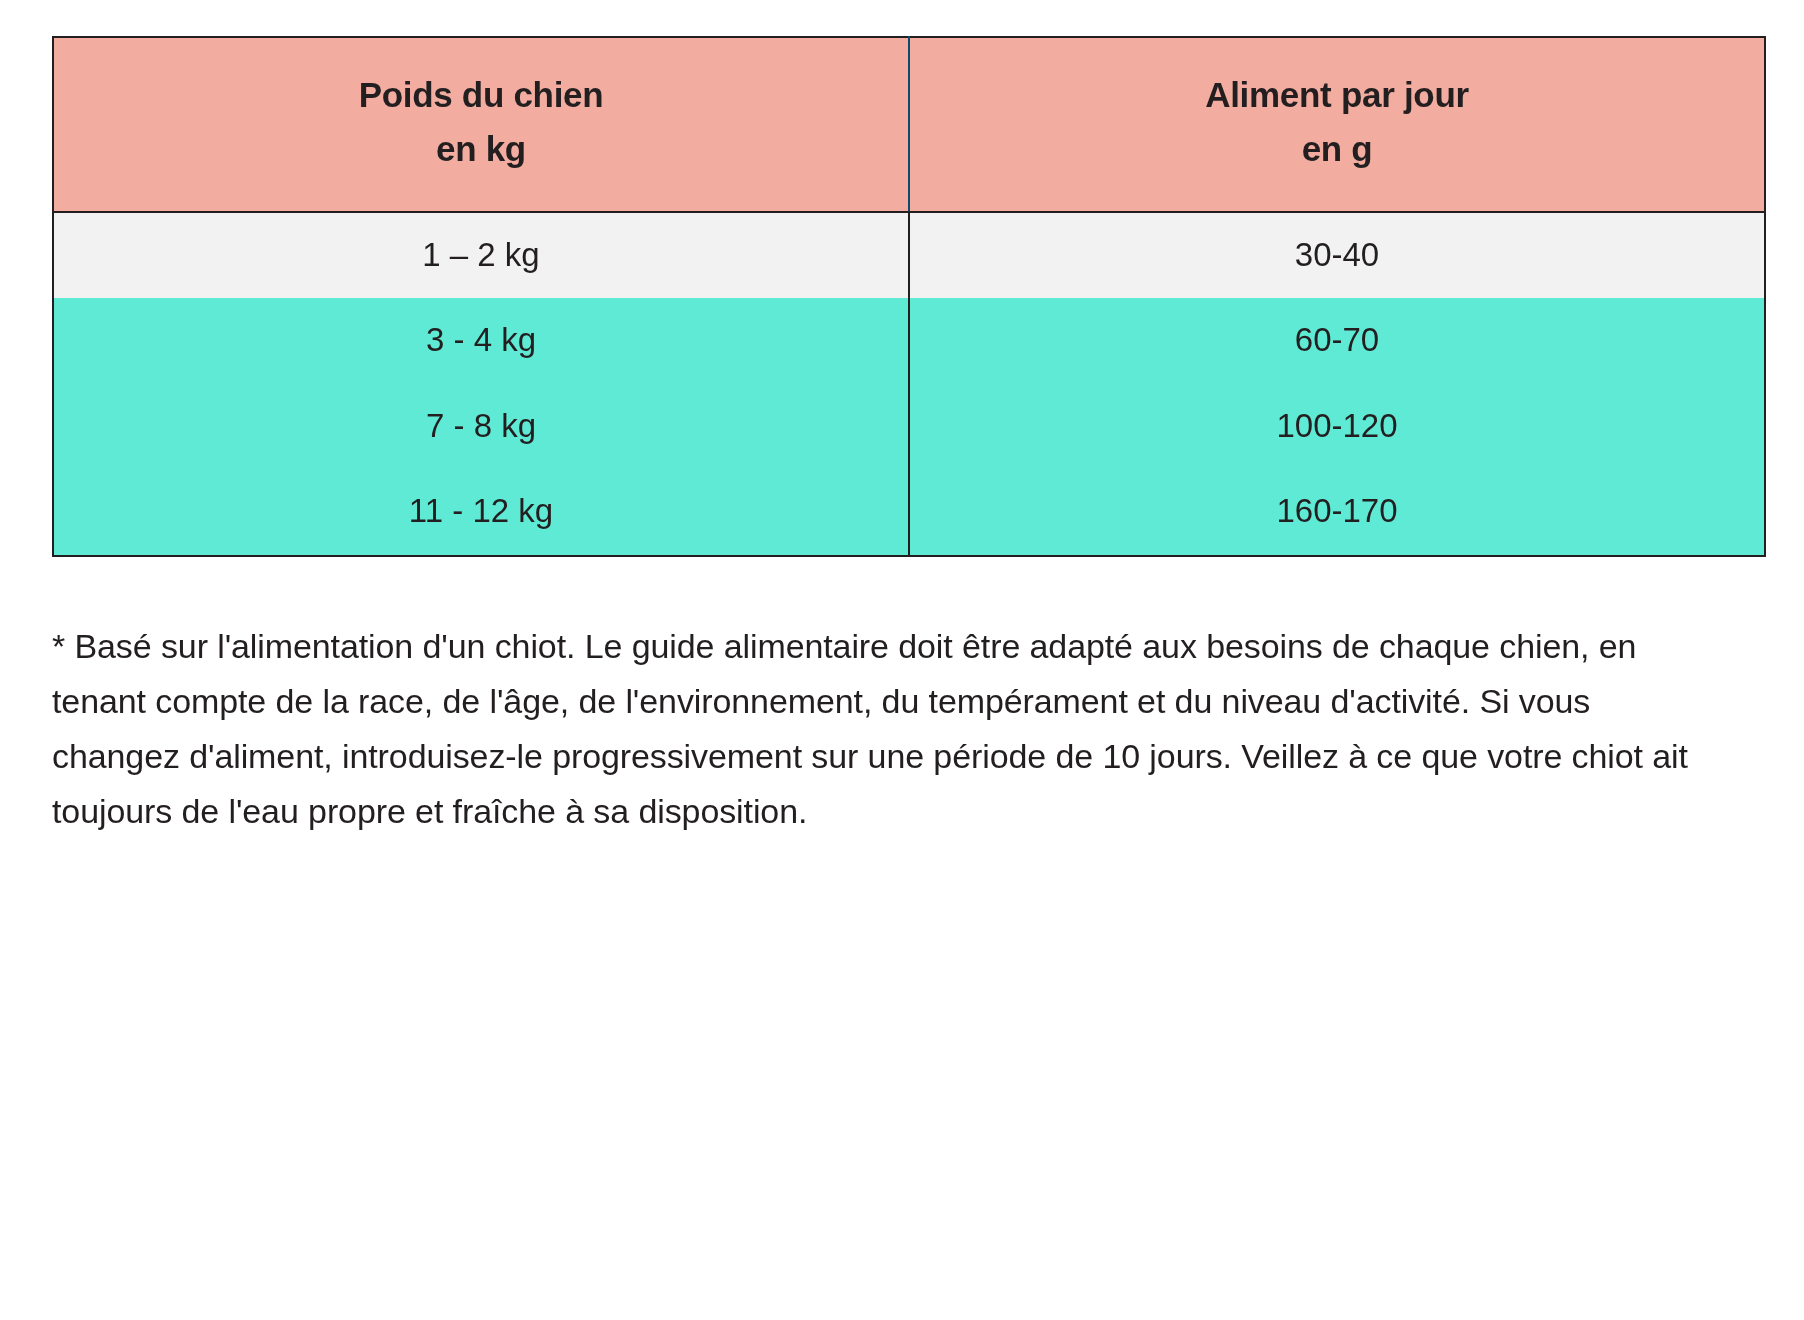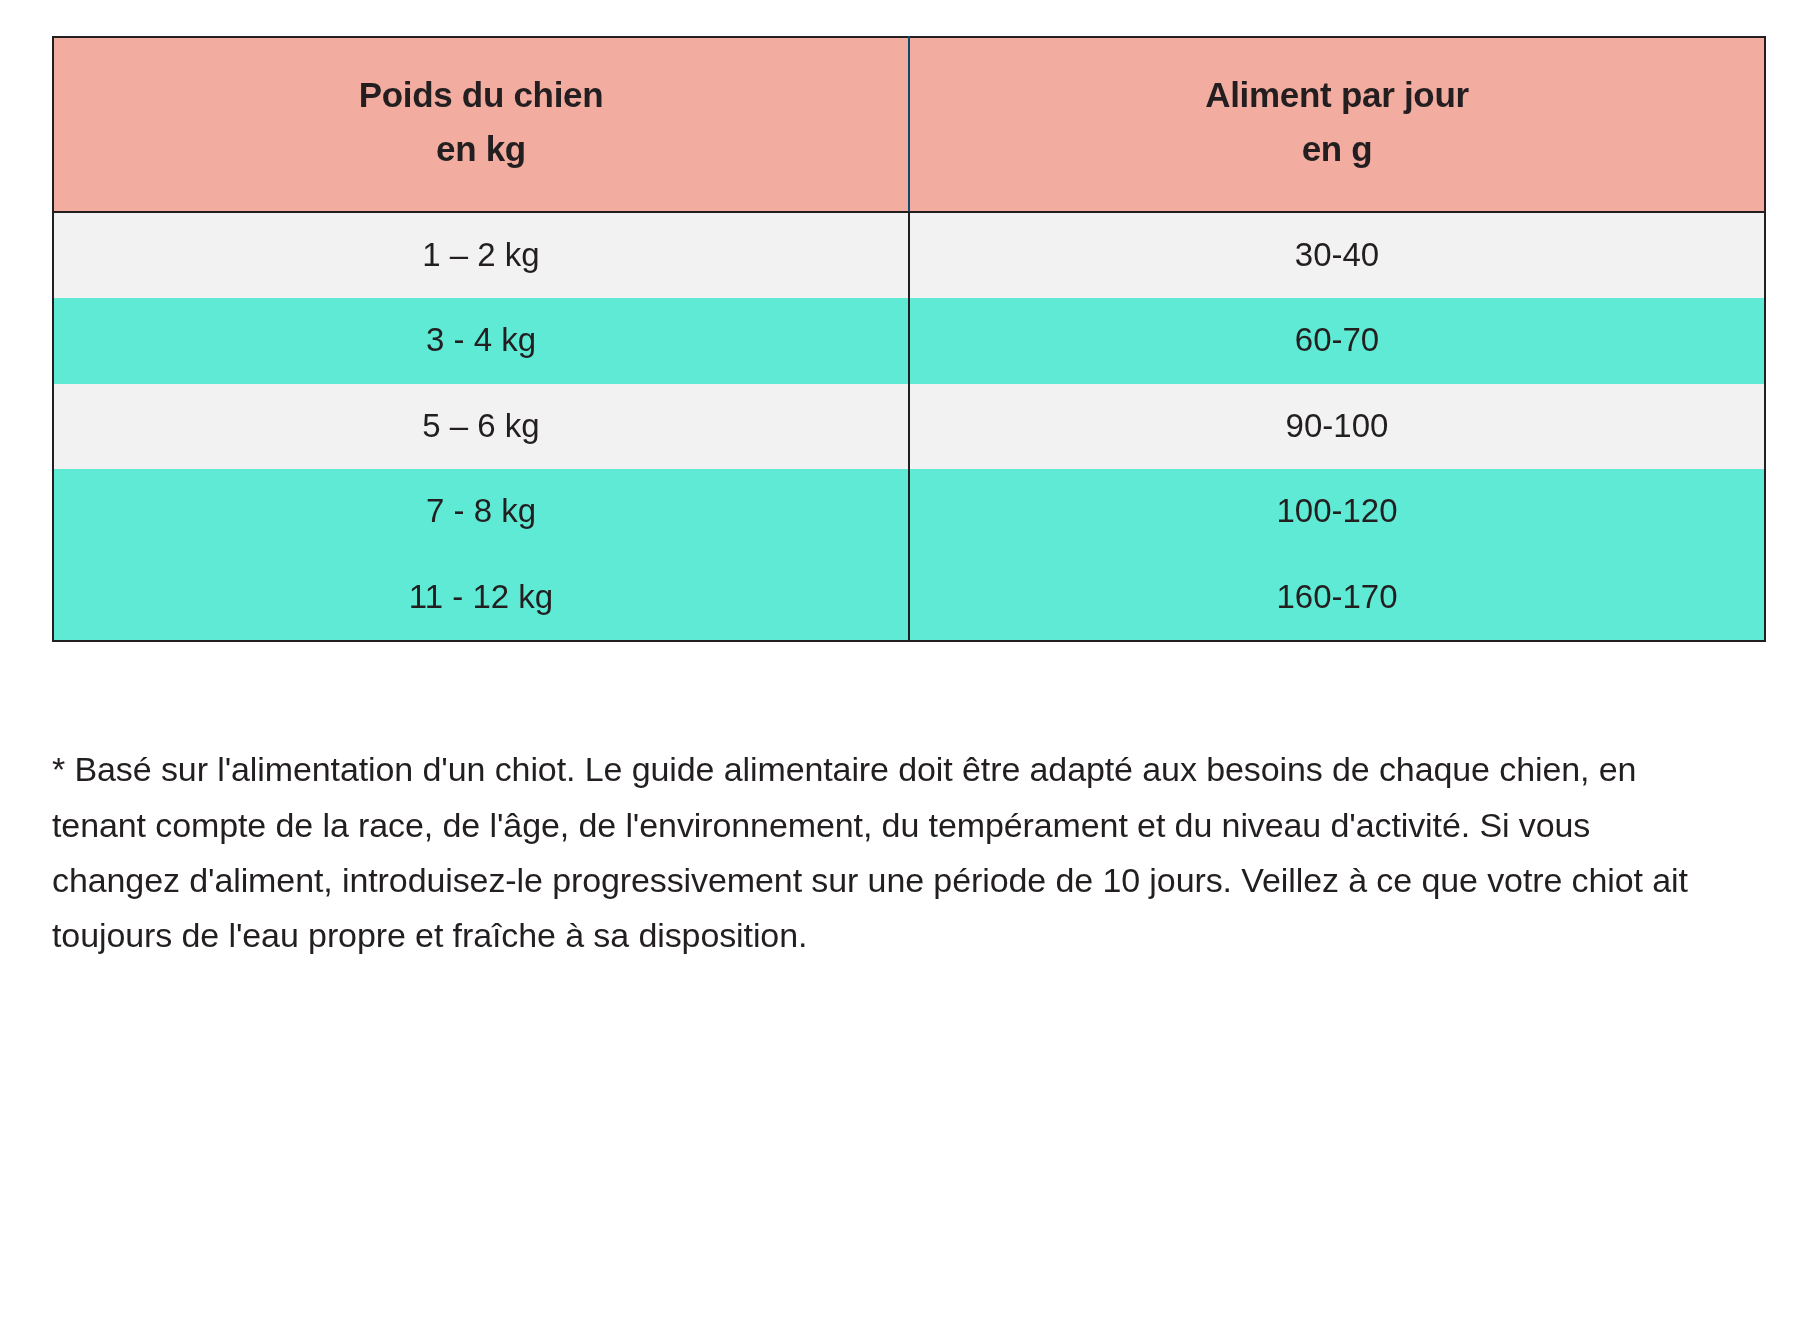--- a/index.html
+++ b/index.html
@@ -65,21 +65,21 @@
   }
   .feeding-table tbody td:last-child {
     border-right: none;
   }
   .feeding-table tbody tr.alt td {
     background: #f2f2f2;
   }
 
   
   .footnote {
-    margin-top: 100px;
+    margin-top: 62px;
     width: 1672px;
     font-size: 34px;
     line-height: 1.62;
     color: #231f20;
     font-weight: 400;
     letter-spacing: -0.1px;
   }
 </style>
 </head>
 <body>
@@ -105,24 +105,20 @@
     </thead>
     <tbody>
       <tr class="alt">
         <td>1 – 2 kg</td>
         <td>30-40</td>
       </tr>
       <tr>
         <td>3 - 4 kg</td>
         <td>60-70</td>
       </tr>
-      <tr class="alt">
-        <td>5 – 6 kg</td>
-        <td>90-100</td>
-      </tr>
       <tr>
         <td>7 - 8 kg</td>
         <td>100-120</td>
       </tr>
       <tr>
         <td>11 - 12 kg</td>
         <td>160-170</td>
       </tr>
     </tbody>
   </table>

